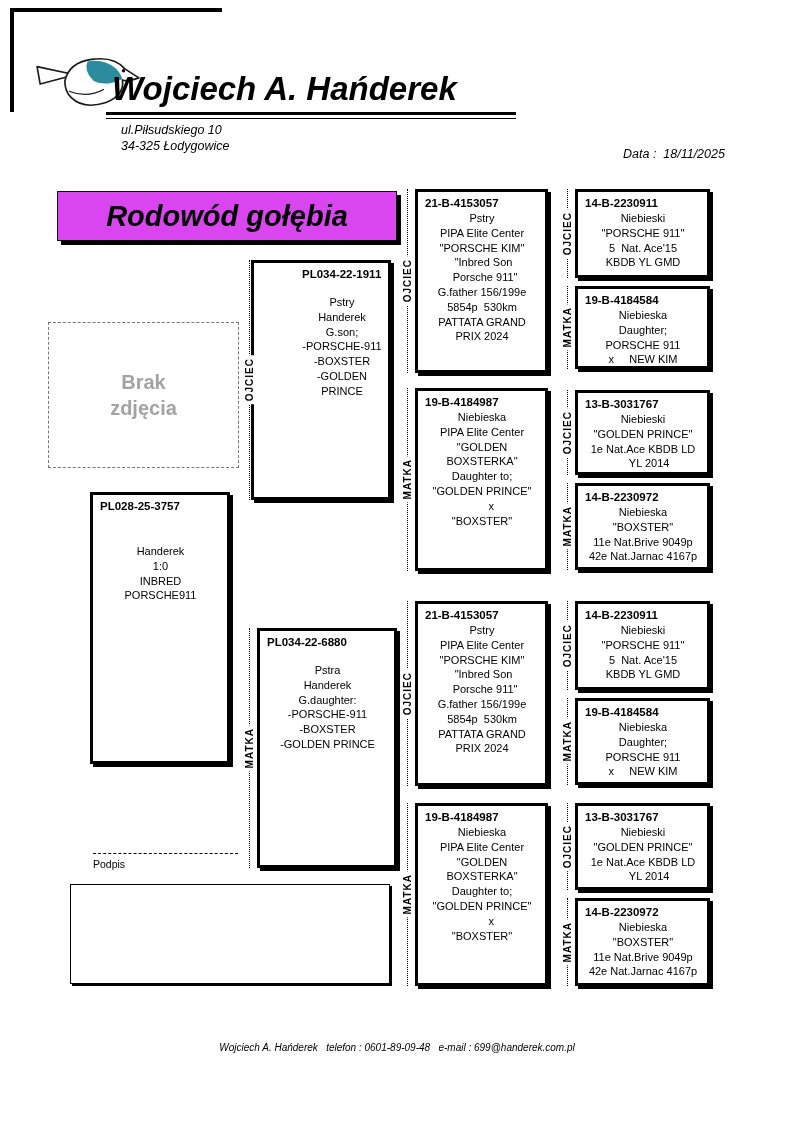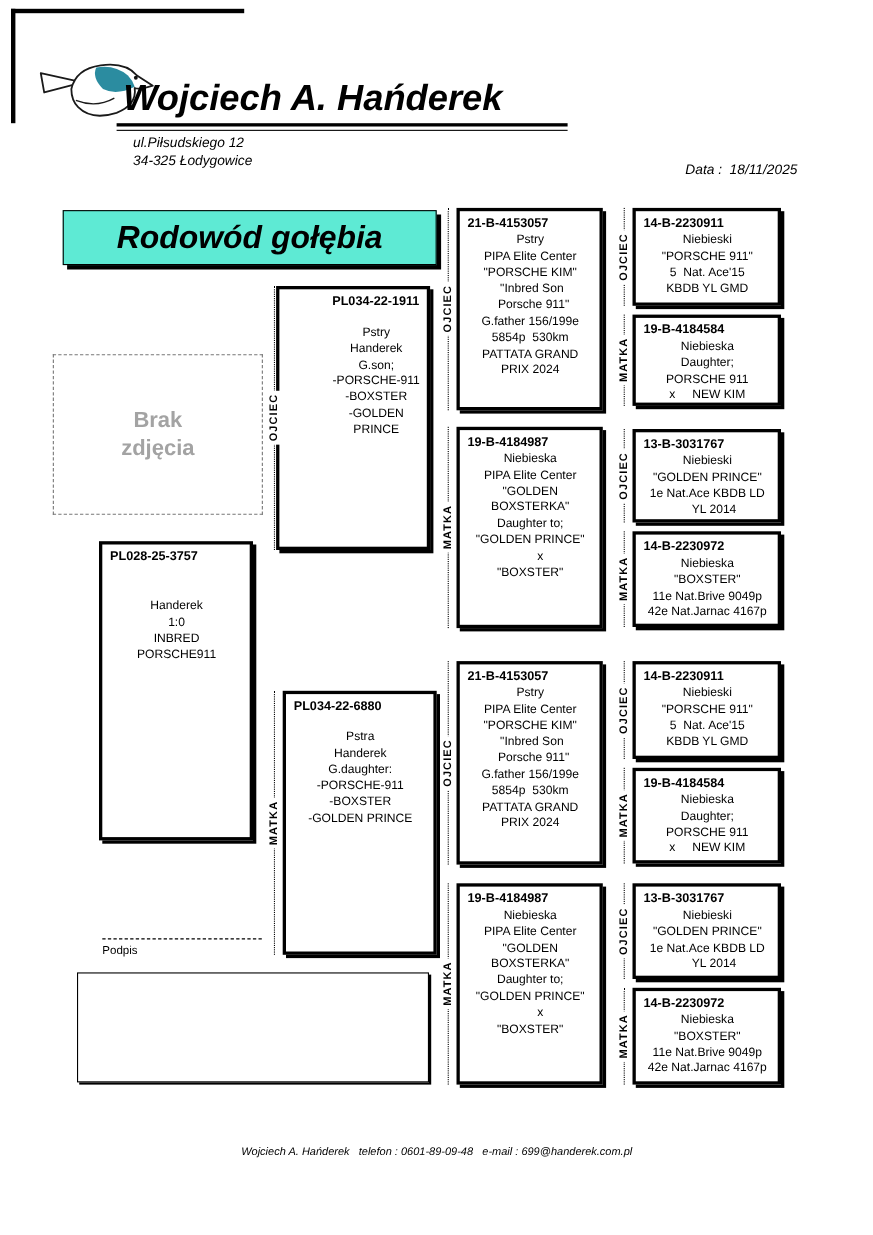--- a/index.html
+++ b/index.html
@@ -22,21 +22,21 @@
   }
   .rule-thick { left:106px; top:112px; width:410px; height:3px; background:#000; }
   .rule-thin  { left:106px; top:118px; width:410px; height:1px; background:#000; }
 
   .address { left:121px; top:122px; font-style:italic; font-size:12.5px; line-height:16px; }
 
   .date-text { left:588px; top:147px; font-style:italic; font-size:12.5px; white-space:pre-wrap;margin-left:35px; }
 
   .doc-title {
     left:57px; top:191px; width:340px; height:50px;
-    background:#5eead4; border:1px solid #000; box-shadow:4px 4px 0 #000;
+    background:#d946ef; border:1px solid #000; box-shadow:4px 4px 0 #000;
     display:flex; align-items:center; justify-content:center;
     font-size:29px; font-weight:bold; font-style:italic;
   }
 
   .photo-box {
     left:48px; top:322px; width:191px; height:146px;
     border:1px dashed #777;
     display:flex; align-items:center; justify-content:center;
     color:#a3a3a3; font-weight:bold; font-size:20px; line-height:26px;
     text-align:center; white-space:pre-line;
@@ -89,21 +89,21 @@
       <path d="M34 40 Q52 47 68 38" stroke="#1a1a1a" stroke-width="1.2" fill="none"></path>
       <circle cx="87" cy="20" r="1.7" fill="#111"></circle>
     </svg>
   </div>
 
   <div class="abs breeder-name">Wojciech A. Hańderek</div>
   <div class="abs rule-thick"></div>
   <div class="abs rule-thin"></div>
 
   <div class="abs address" style="left:121px; top:122px;">
-    <div>ul.Piłsudskiego 12</div>
+    <div>ul.Piłsudskiego 10</div>
     <div>34-325 Łodygowice</div>
   </div>
 
   <div class="abs date-text">Data :  18/11/2025</div>
 
   <div class="abs doc-title">Rodowód gołębia</div>
 
   <div class="abs photo-box">Brak
 zdjęcia</div>
 

